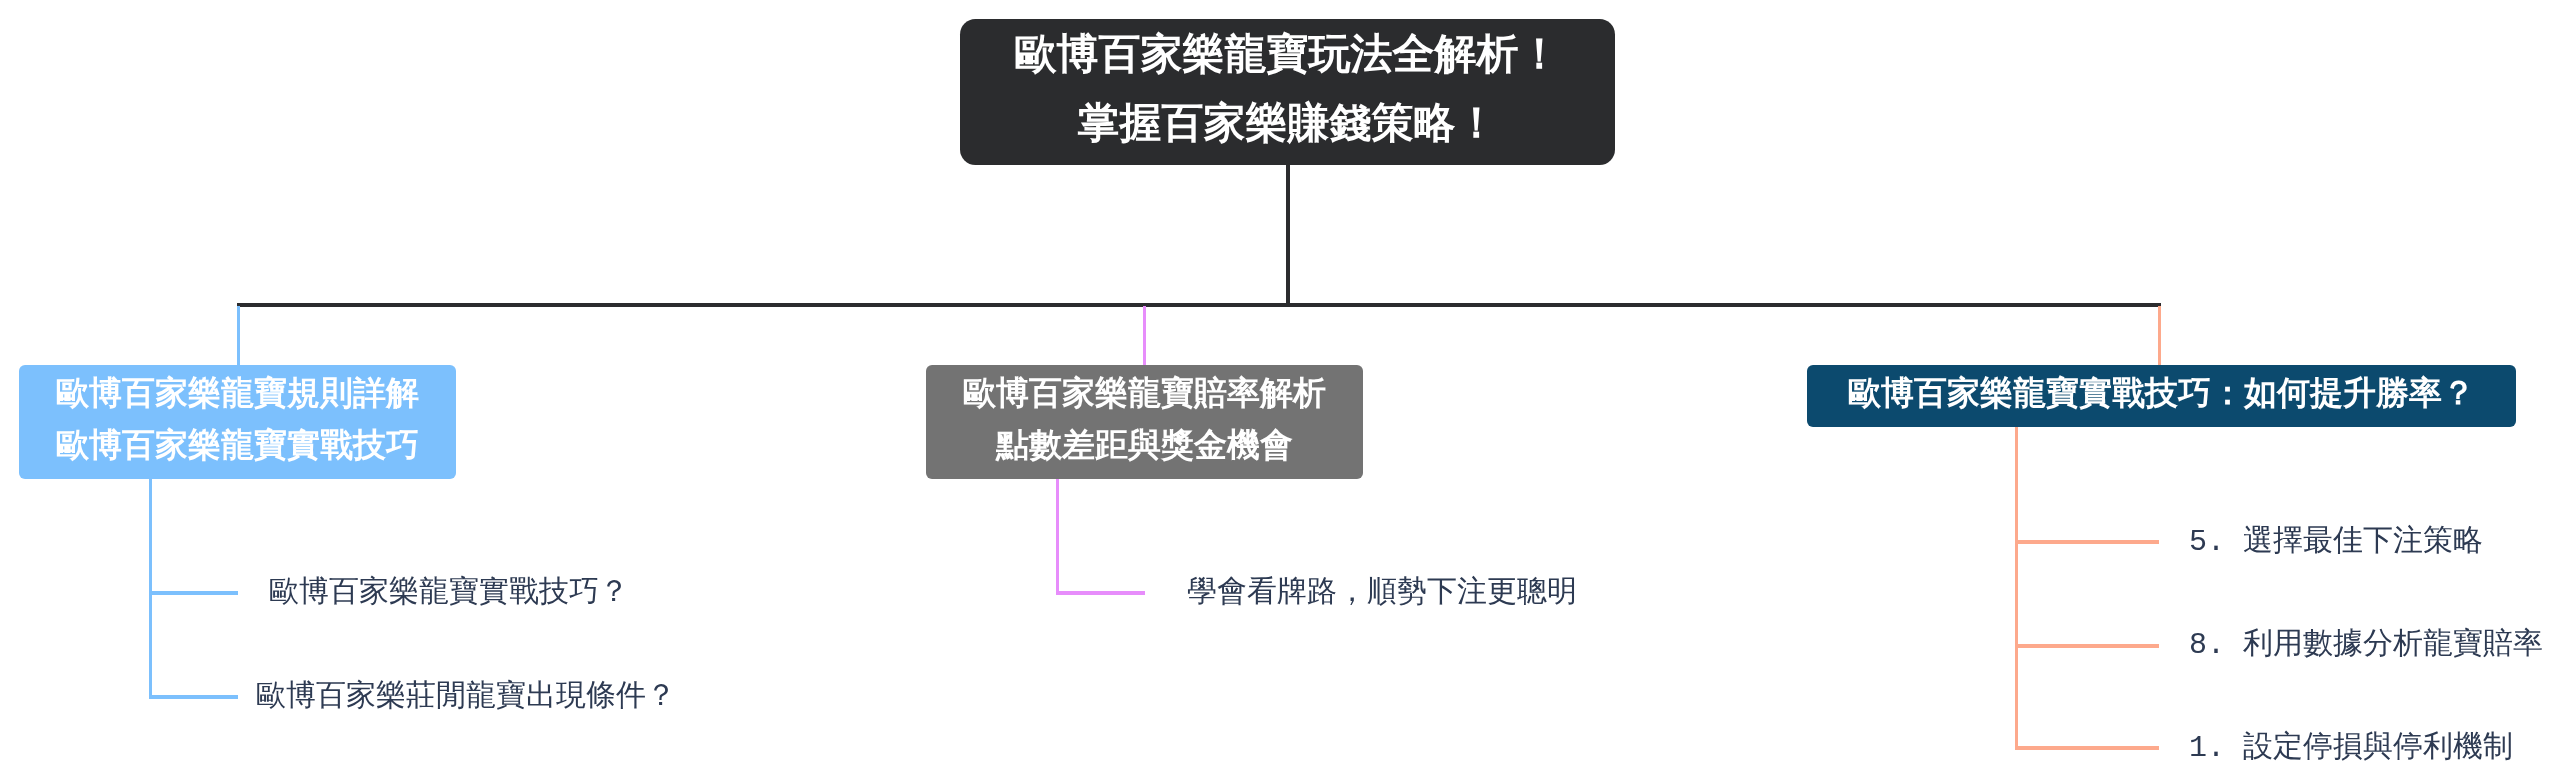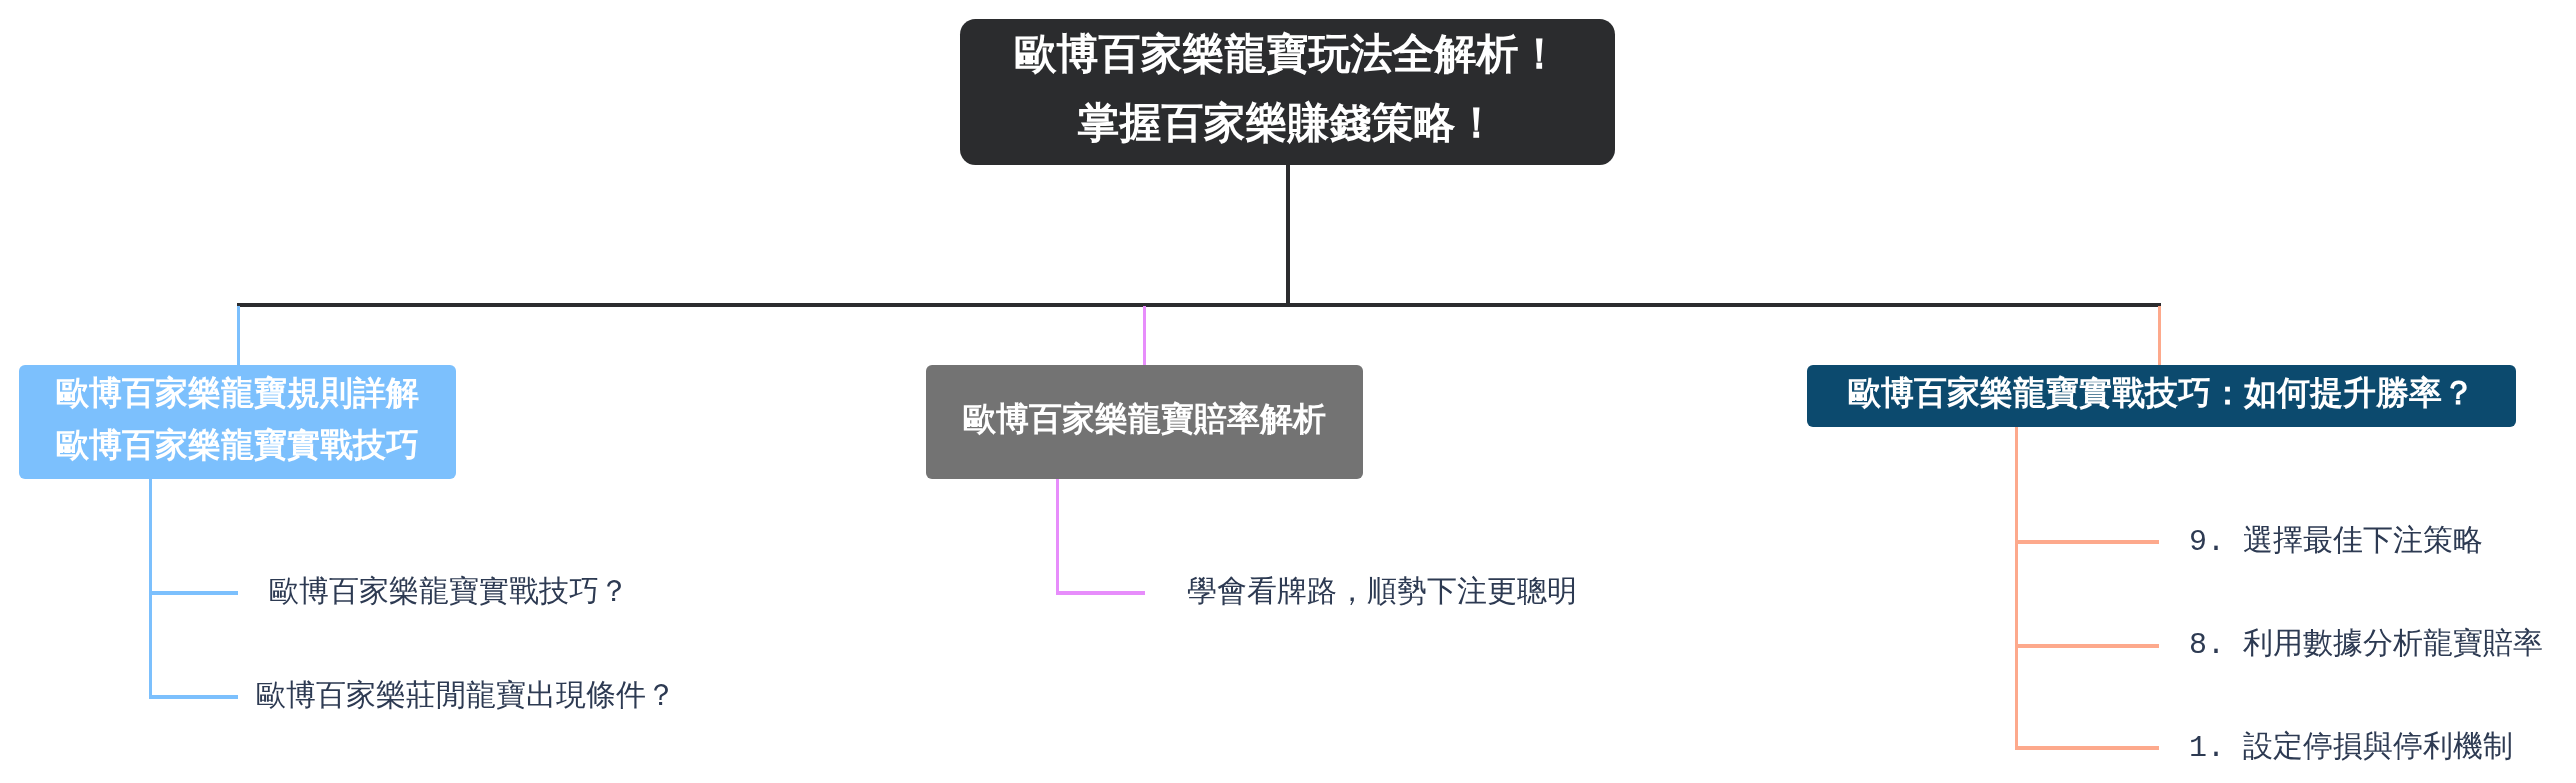--- a/index.html
+++ b/index.html
@@ -84,30 +84,31 @@
     <span>歐博百家樂龍寶實戰技巧</span>
   </div>
   <div class="line" style="left:149px; top:479px; width:2.9px; height:220px; background:#7cc0fd;"></div>
   <div class="line" style="left:149px; top:591px; width:89px; height:3.8px; background:#7cc0fd;"></div>
   <div class="line" style="left:149px; top:695px; width:89px; height:3.8px; background:#7cc0fd;"></div>
   <div class="leaf" style="left:269px; top:593px;">歐博百家樂龍寶實戰技巧？</div>
   <div class="leaf" style="left:256px; top:697px;">歐博百家樂莊閒龍寶出現條件？</div>
 
   <div class="node topic topic-purple">
     <span>歐博百家樂龍寶賠率解析</span>
+    <span>點數差距與獎金機會</span>
   </div>
   <div class="line" style="left:1056px; top:479px; width:2.9px; height:115px; background:#e78dfb;"></div>
   <div class="line" style="left:1056px; top:591px; width:89px; height:3.8px; background:#e78dfb;"></div>
   <div class="leaf" style="left:1175px; top:593px;margin-left:12px;">學會看牌路，順勢下注更聰明</div>
 
   <div class="node topic topic-orange">
     <span>歐博百家樂龍寶實戰技巧：如何提升勝率？</span>
   </div>
   <div class="line" style="left:2015px; top:427px; width:2.9px; height:323px; background:#fda98c;"></div>
   <div class="line" style="left:2015px; top:540px; width:144px; height:3.8px; background:#fda98c;"></div>
   <div class="line" style="left:2015px; top:644px; width:144px; height:3.8px; background:#fda98c;"></div>
   <div class="line" style="left:2015px; top:746px; width:144px; height:3.8px; background:#fda98c;"></div>
-  <div class="leaf" style="left:2189px; top:542px;">9. 選擇最佳下注策略</div>
+  <div class="leaf" style="left:2189px; top:542px;">5. 選擇最佳下注策略</div>
   <div class="leaf" style="left:2189px; top:645px;">8. 利用數據分析龍寶賠率</div>
   <div class="leaf" style="left:2189px; top:748px;">1. 設定停損與停利機制</div>
 
 </div>
 
 
 </body></html>

